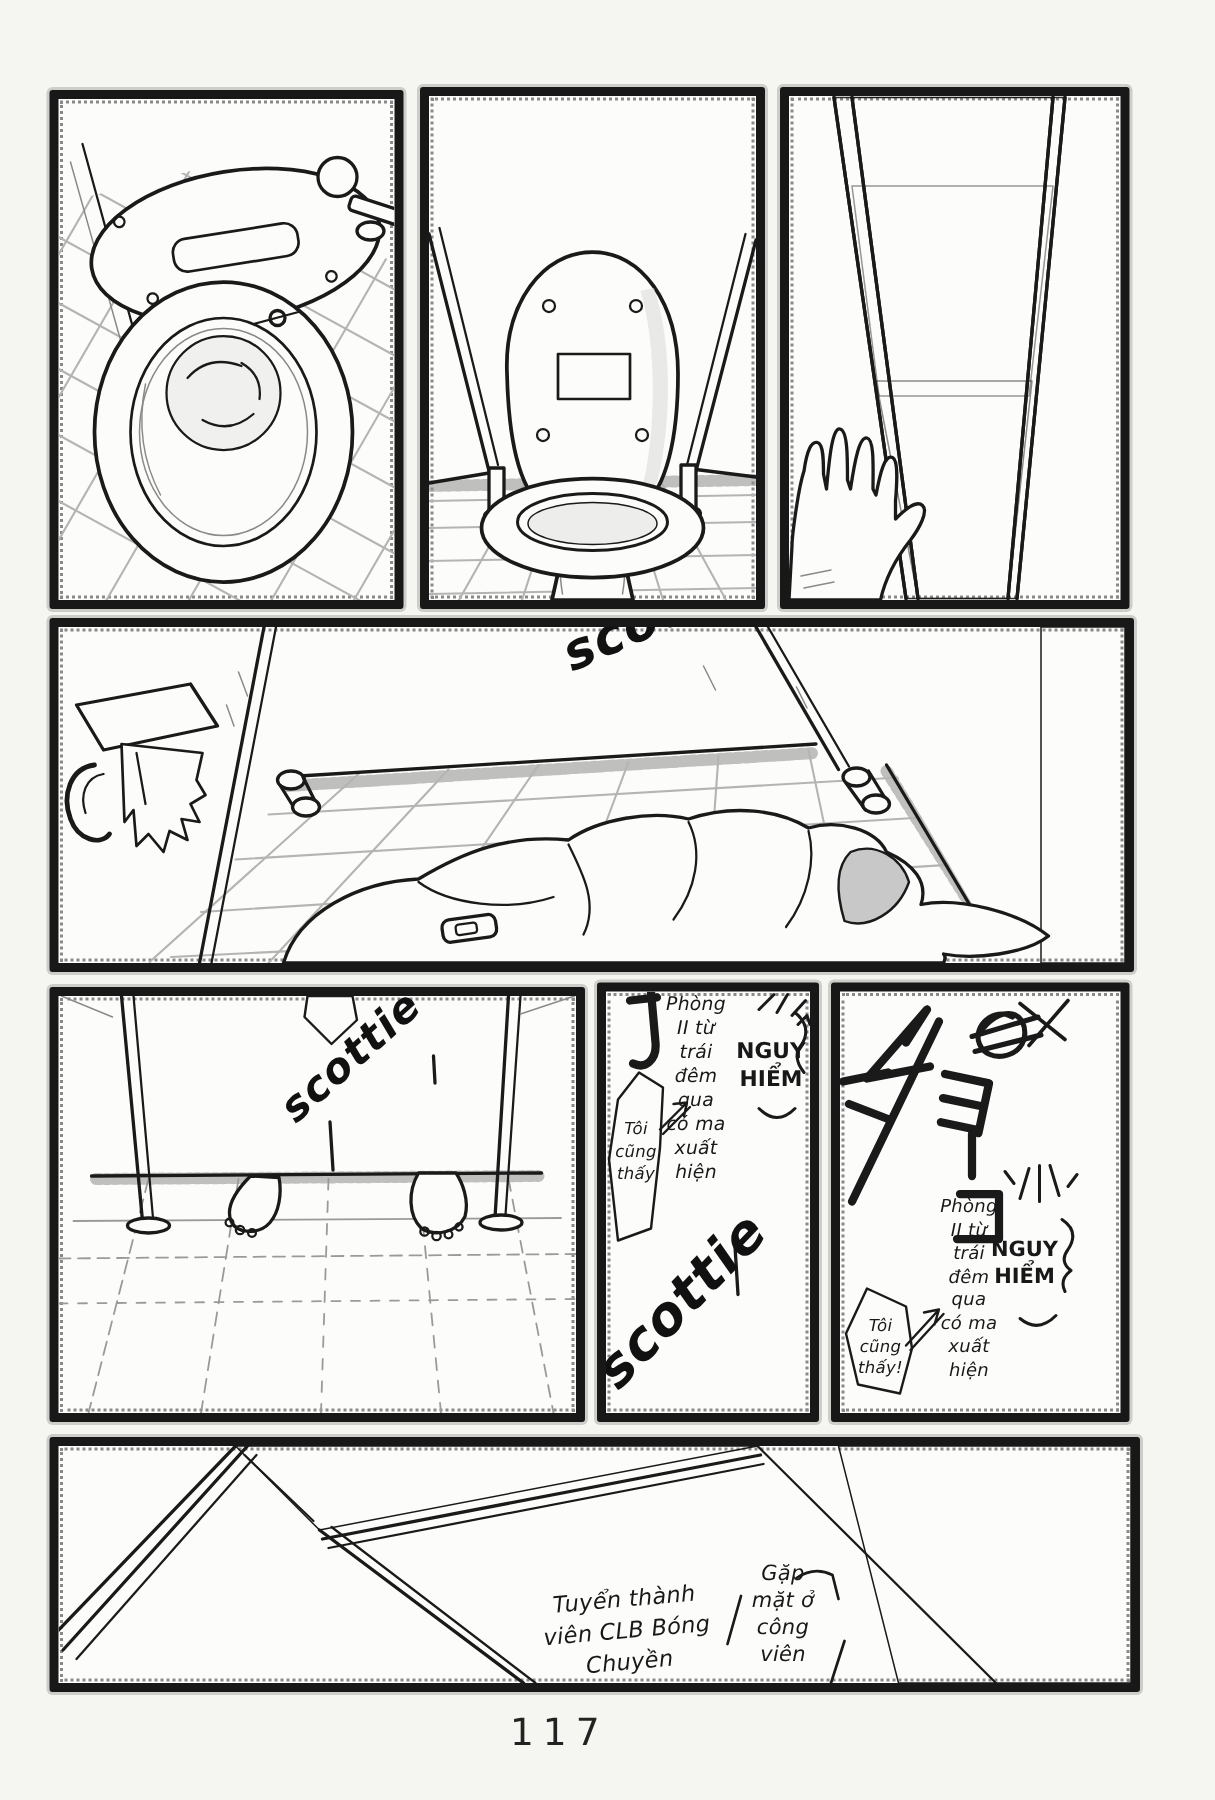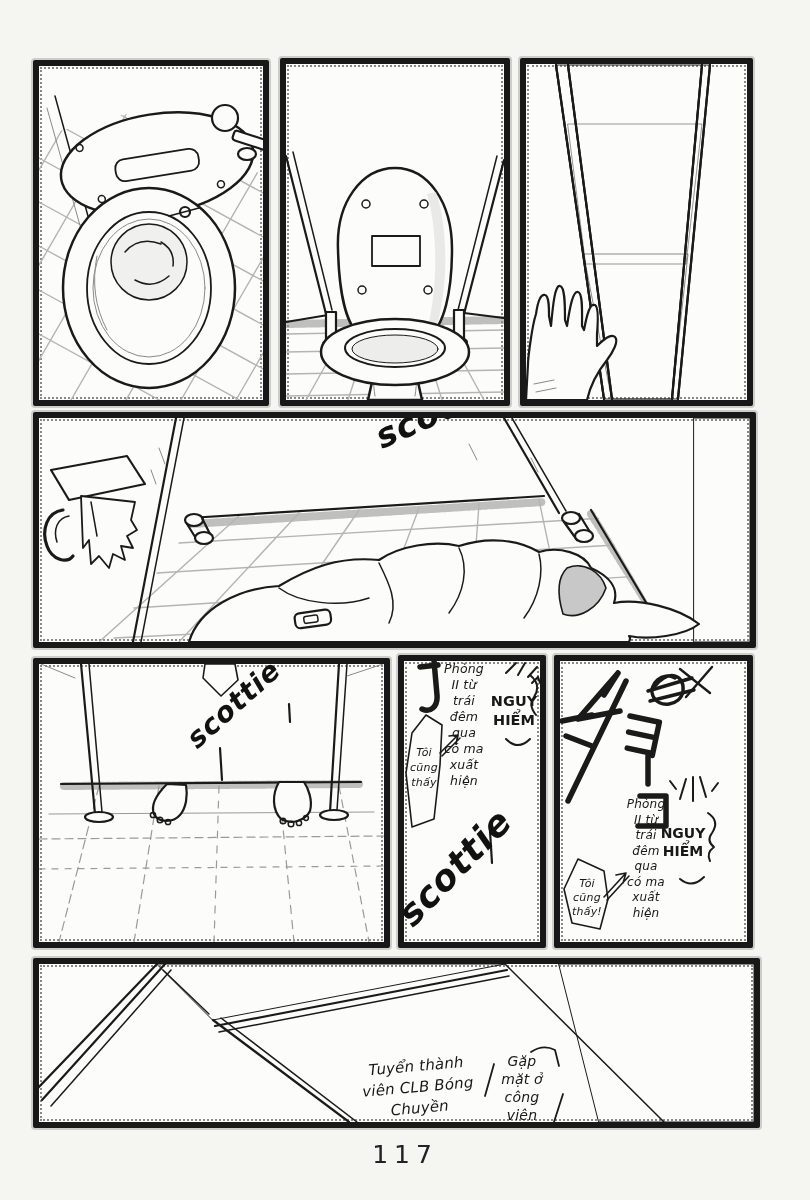--- a/index.html
+++ b/index.html
@@ -27,21 +27,21 @@
   .ln{stroke-width:2.2;}
   .ln15{stroke-width:1.5;}
   .scrawl{stroke-width:5.5;stroke:#141414;}
   .txt{position:absolute;white-space:pre-line;text-align:center;line-height:1.28;color:#181818;}
   .hand{font-style:italic;letter-spacing:.2px;}
   .graffiti{
     position:absolute;font-weight:900;font-style:italic;white-space:nowrap;
     color:#111;transform-origin:left center;letter-spacing:1px;
   }
   .danger{font-weight:bold;margin-top:15px;}
-  .pageno{position:absolute;font-size:25px;letter-spacing:6px;color:#222;text-align:center;}
+  .pageno{position:absolute;font-size:25px;letter-spacing:6px;color:#222;text-align:left;}
 </style>
 </head>
 <body>
 
 <div class="page">
 
   <div class="panel" style="left:33px;top:60px;width:236px;height:346px;">
     <svg width="224" height="334" viewBox="0 0 224 334">
       <defs>
         <clipPath id="p1floor">
@@ -399,20 +399,20 @@
       <line class="ln15" x1="466" y1="0" x2="625" y2="158"></line>
       <g style="stroke-width:1.8">
         <path d="M455,100 L446,132"></path>
         <path d="M492,88 q12,-8 24,-2 l4,16"></path>
         <path d="M524,130 L515,158"></path>
       </g>
     </svg>
     <div class="txt hand" style="left:318px;top:92px;width:122px;font-size:15px;line-height:21px;transform:rotate(-5deg);">Tuyển thành
 viên CLB Bóng
 Chuyền</div>
-    <div class="txt hand" style="left:452px;top:88px;width:62px;font-size:14px;line-height:18px;">Gặp
+    <div class="txt hand" style="left:452px;top:76px;width:62px;font-size:14px;line-height:18px;">Gặp
 mặt ở
 công
 viên</div>
   </div>
 
   <div class="pageno" style="left:340px;top:1140px;width:130px;">117</div>
 </div>
 
 </body></html>

